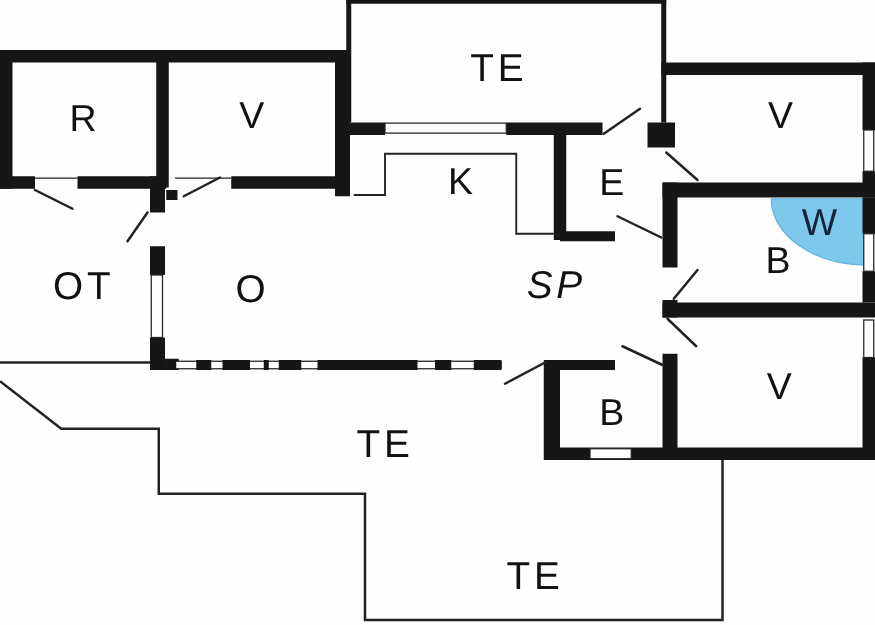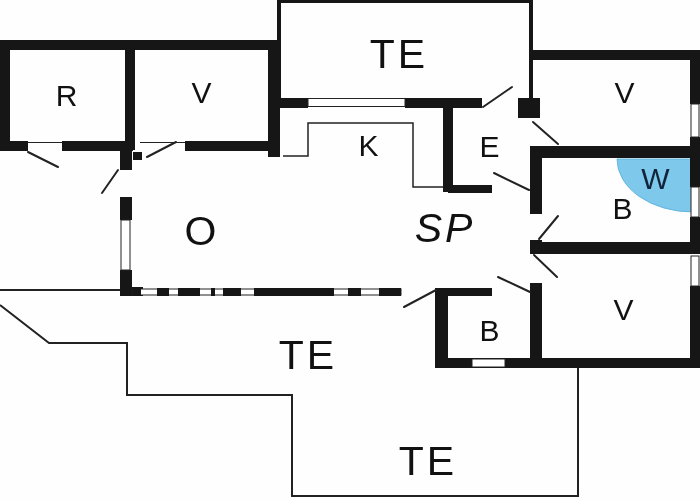--- a/index.html
+++ b/index.html
@@ -23,21 +23,21 @@
   .door{stroke:var(--line);stroke-width:2;fill:none;stroke-linecap:round;}
   .outline{stroke:var(--line);stroke-width:2;fill:none;}
   .partition{stroke:var(--line);stroke-width:1.5;fill:none;}
   .threshold{stroke:var(--line);stroke-width:1;fill:none;}
   .water{fill:var(--water);stroke:var(--water-edge);stroke-width:1;}
   .room-label{
     position:absolute;transform:translate(-50%,-50%);
     color:var(--label);font-size:30px;font-weight:400;line-height:1;
     letter-spacing:1px;white-space:nowrap;
   }
-  .room-label.big{font-size:41px;letter-spacing:3px;text-align:right;}
+  .room-label.big{font-size:31px;letter-spacing:3px;text-align:right;}
   .room-label.wet{color:var(--wlabel);font-weight:500;}
   
   .pos-r{left:67px;top:96px;}
   .pos-v1{left:202px;top:93px;}
   .pos-te-top{left:399px;top:54px;}
   .pos-v2{left:625px;top:93px;}
   .pos-k{left:369px;top:146px;}
   .pos-e{left:490px;top:147px;}
   .pos-w{left:656px;top:179px;}
   .pos-b1{left:623px;top:209px;}
@@ -153,19 +153,20 @@
   </svg>
 
   <div class="room-label pos-r">R</div>
   <div class="room-label pos-v1">V</div>
   <div class="room-label big pos-te-top">TE</div>
   <div class="room-label pos-v2">V</div>
   <div class="room-label pos-k">K</div>
   <div class="room-label pos-e">E</div>
   <div class="room-label wet pos-w">W</div>
   <div class="room-label pos-b1">B</div>
+  <div class="room-label big pos-ot">OT</div>
   <div class="room-label big pos-o">O</div>
   <div class="room-label big pos-sp">SP</div>
   <div class="room-label pos-v3">V</div>
   <div class="room-label pos-b2">B</div>
   <div class="room-label big pos-te-mid">TE</div>
   <div class="room-label big pos-te-bot">TE</div>
 </div>
 
 </body></html>

